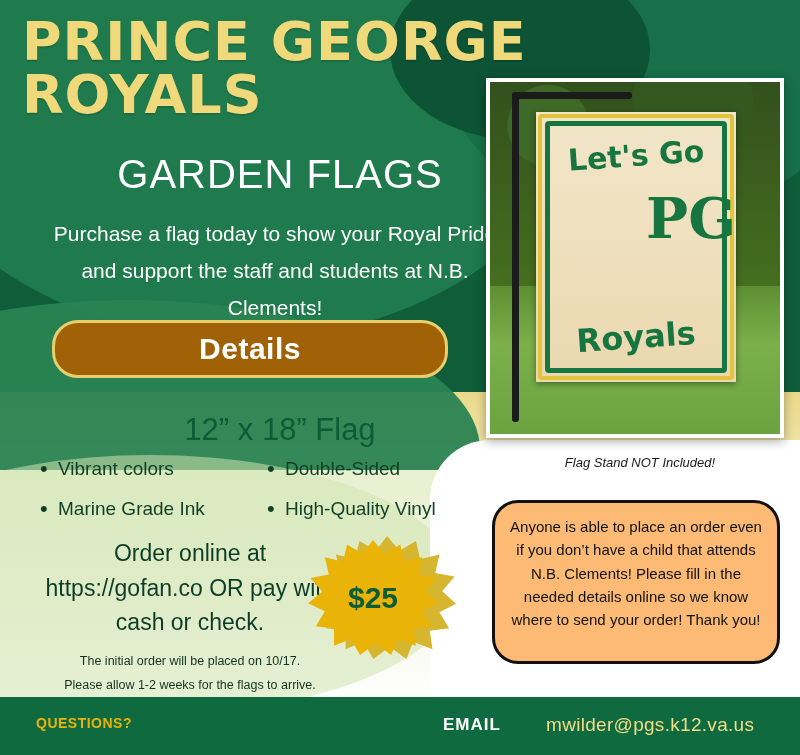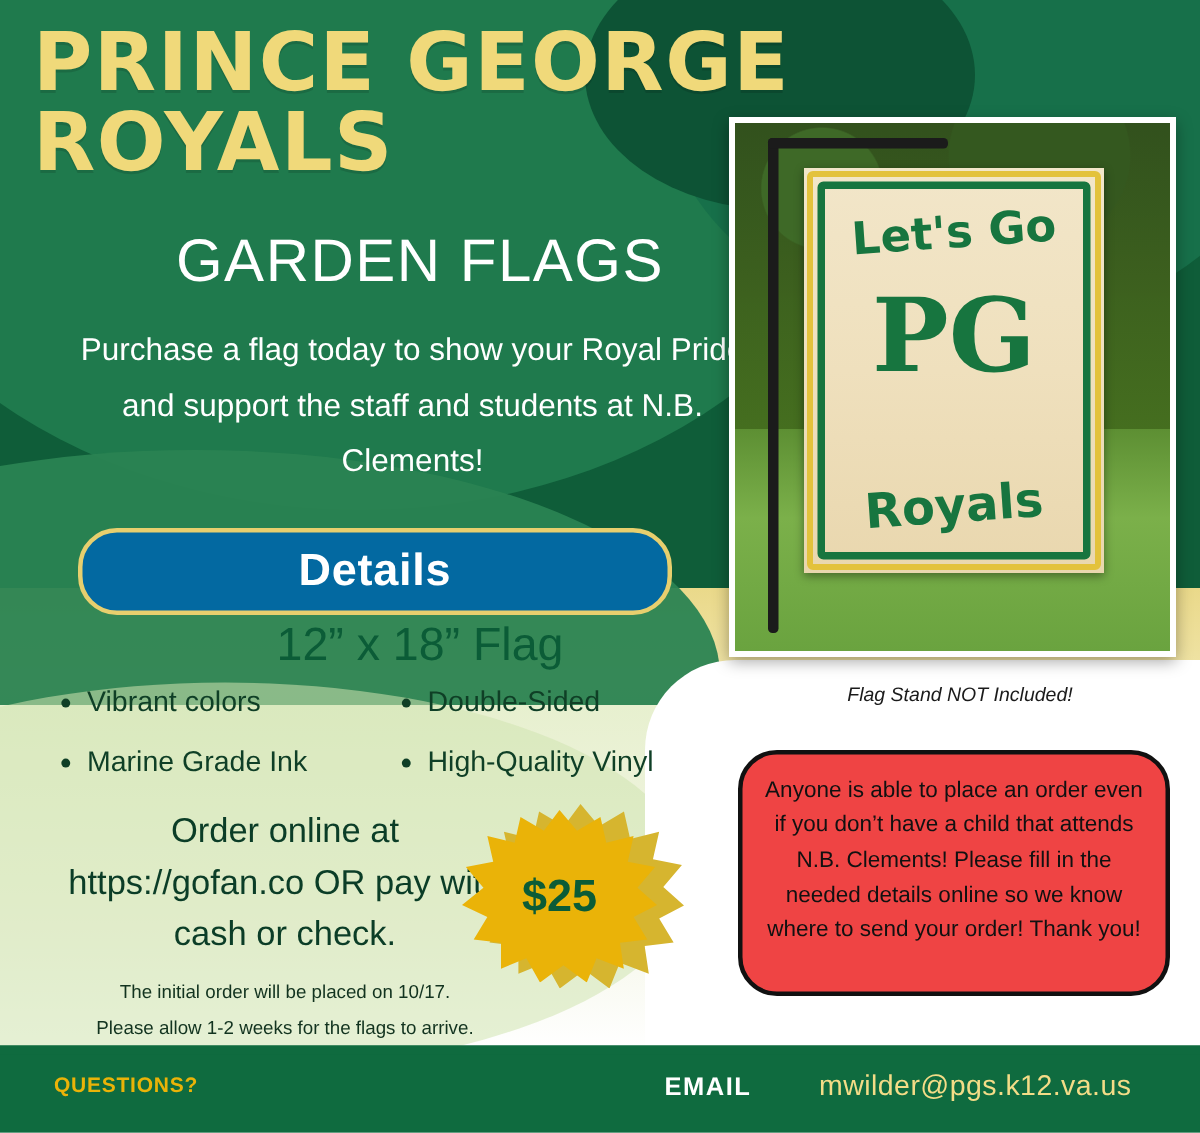--- a/index.html
+++ b/index.html
@@ -84,22 +84,22 @@
     font-family:"Liberation Sans",sans-serif;
   }
   .blurb{
     position:absolute;left:35px;top:216px;width:480px;
     color:#ffffff;
     font-size:21px;
     line-height:1.75;
     text-align:center;
   }
   .details-pill{
-    position:absolute;left:52px;top:352px;width:390px;height:52px;
-    background:#0369a1;
+    position:absolute;left:52px;top:320px;width:390px;height:52px;
+    background:#a16207;
     border:3px solid #e7cf6e;
     border-radius:26px;
     color:#ffffff;
     font-size:30px;
     font-weight:bold;
     display:flex;align-items:center;justify-content:center;
     letter-spacing:.5px;
   }
 
   
@@ -142,22 +142,22 @@
   }
   .flag .lets-go{
     position:absolute;left:0;top:26px;width:100%;
     text-align:center;color:#17753f;
     font-size:30px;font-weight:bold;
     font-family:"DejaVu Sans",sans-serif;
     transform:rotate(-4deg);
   }
   .flag .pg{
     position:absolute;left:0;top:78px;width:100%;
-    text-align:center;color:#17753f;
-    font-size:68px;font-weight:bold;line-height:1;
+    text-align:right;color:#17753f;
+    font-size:56px;font-weight:bold;line-height:1;
     font-family:"DejaVu Serif",serif;
   }
   .flag .royals{
     position:absolute;left:0;bottom:26px;width:100%;
     text-align:center;color:#17753f;
     font-size:32px;font-weight:bold;
     font-family:"DejaVu Sans",sans-serif;
     transform:rotate(-4deg);
   }
   .photo-caption{
@@ -208,21 +208,21 @@
   .fineprint{
     position:absolute;left:40px;top:650px;width:300px;
     color:#12331f;font-size:12.5px;line-height:1.9;text-align:center;
   }
 
   
   .note{
     position:absolute;left:492px;top:500px;width:288px;height:164px;
     border:3px solid #111111;
     border-radius:26px;
-    background:#ef4444;
+    background:#fdba74;
     color:#111111;
     font-size:15px;
     line-height:1.55;
     text-align:center;
     padding:12px 14px;
     box-sizing:border-box;
   }
 
   
   .footer{

